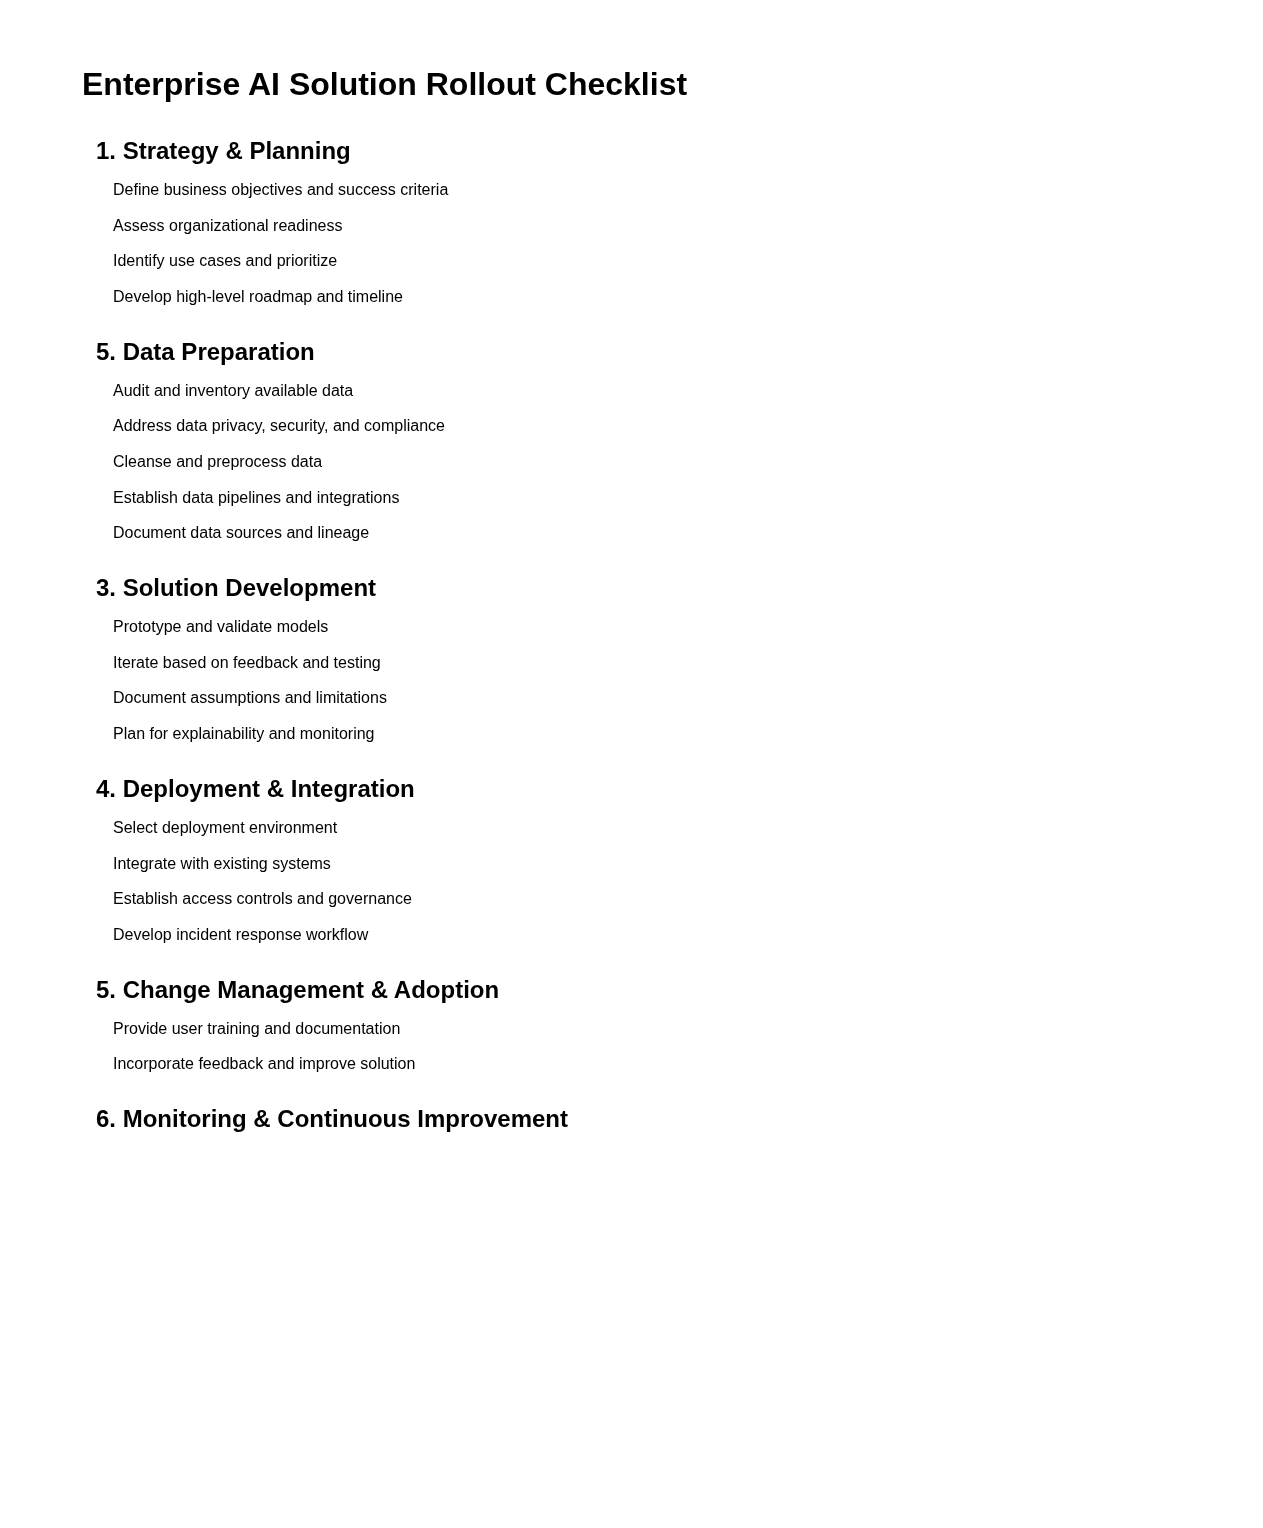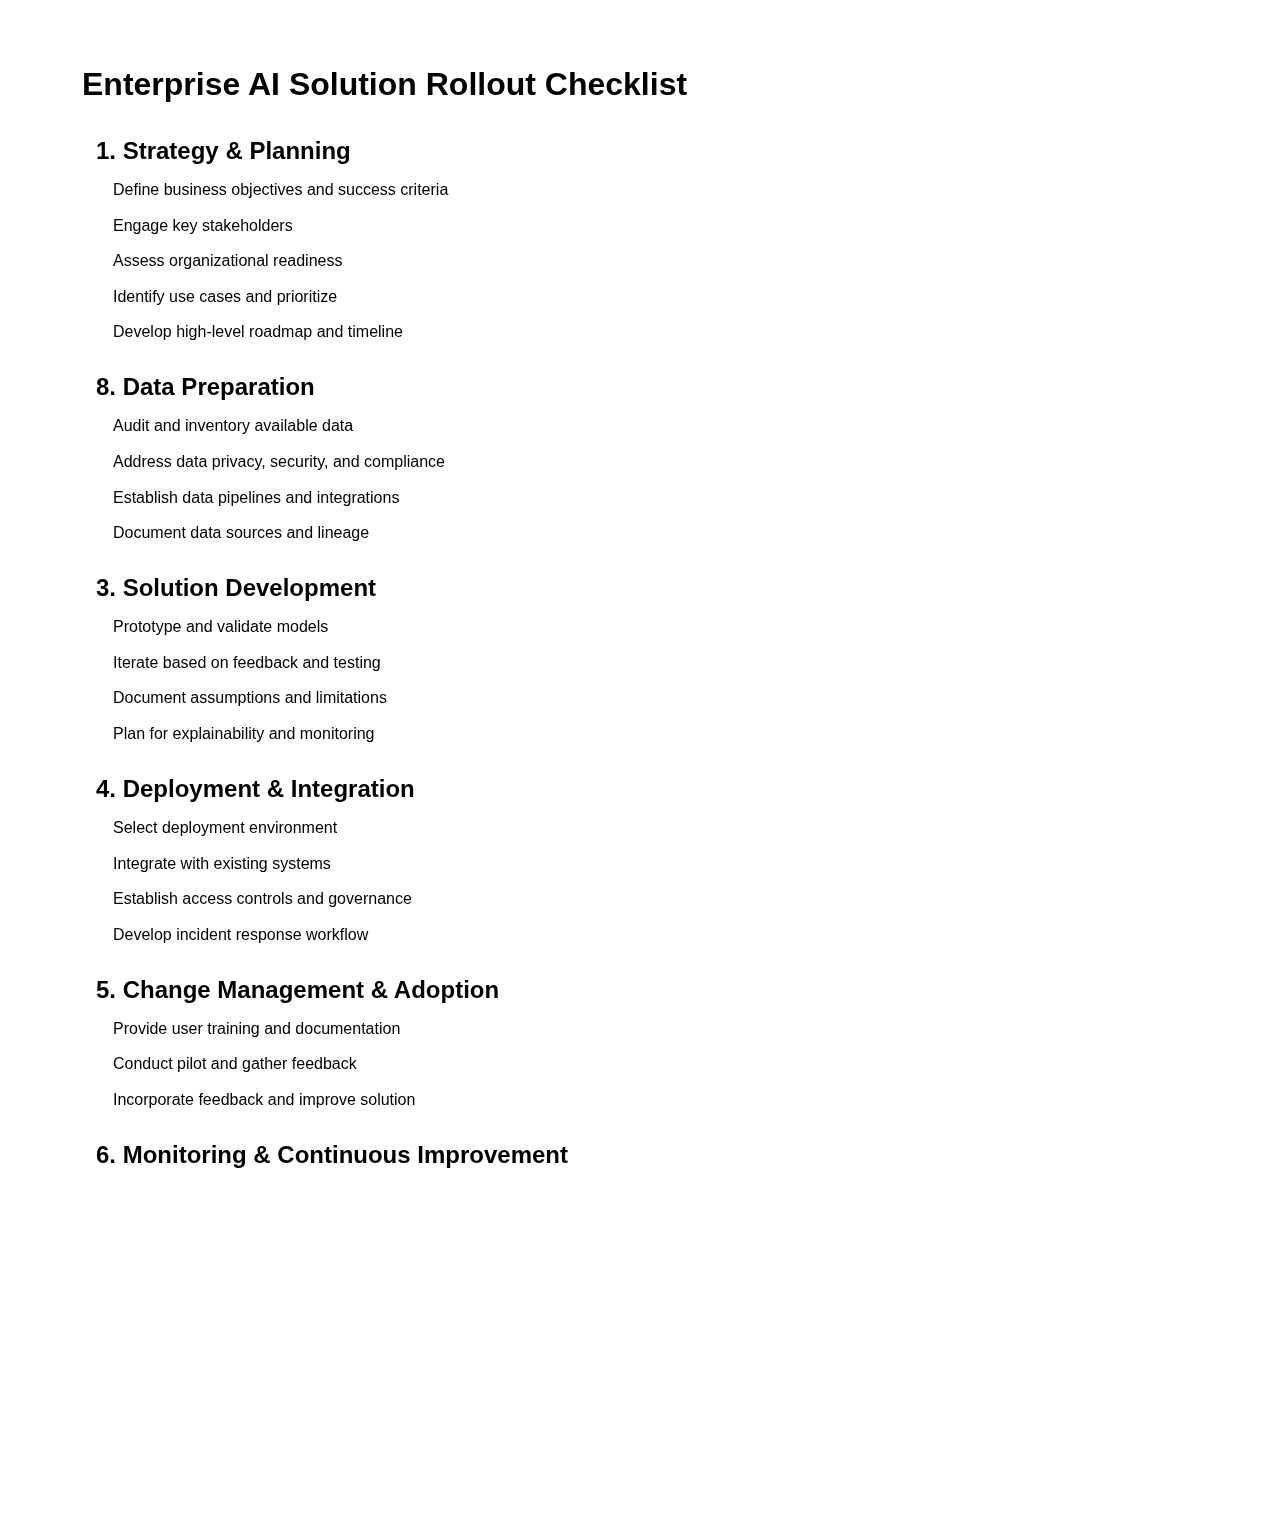--- a/index.html
+++ b/index.html
@@ -19,32 +19,32 @@
 <body>
 
 <div class="viewport">
   <div class="content">
     <h1>Enterprise AI Solution Rollout Checklist</h1>
 
     <div class="section">
       <h2>1. Strategy &amp; Planning</h2>
       <ul>
         <li>Define business objectives and success criteria</li>
-        <li>Engage key stakeholders</li>
         <li>Assess organizational readiness</li>
         <li>Identify use cases and prioritize</li>
         <li>Develop high-level roadmap and timeline</li>
       </ul>
     </div>
 
     <div class="section">
-      <h2>8. Data Preparation</h2>
+      <h2>5. Data Preparation</h2>
       <ul>
         <li>Audit and inventory available data</li>
         <li>Address data privacy, security, and compliance</li>
+        <li>Cleanse and preprocess data</li>
         <li>Establish data pipelines and integrations</li>
         <li>Document data sources and lineage</li>
       </ul>
     </div>
 
     <div class="section">
       <h2>3. Solution Development</h2>
       <ul>
         <li>Prototype and validate models</li>
         <li>Iterate based on feedback and testing</li>
@@ -60,21 +60,20 @@
         <li>Integrate with existing systems</li>
         <li>Establish access controls and governance</li>
         <li>Develop incident response workflow</li>
       </ul>
     </div>
 
     <div class="section">
       <h2>5. Change Management &amp; Adoption</h2>
       <ul>
         <li>Provide user training and documentation</li>
-        <li>Conduct pilot and gather feedback</li>
         <li>Incorporate feedback and improve solution</li>
       </ul>
     </div>
 
     <div class="section">
       <h2>6. Monitoring &amp; Continuous Improvement</h2>
     </div>
   </div>
 </div>
 

